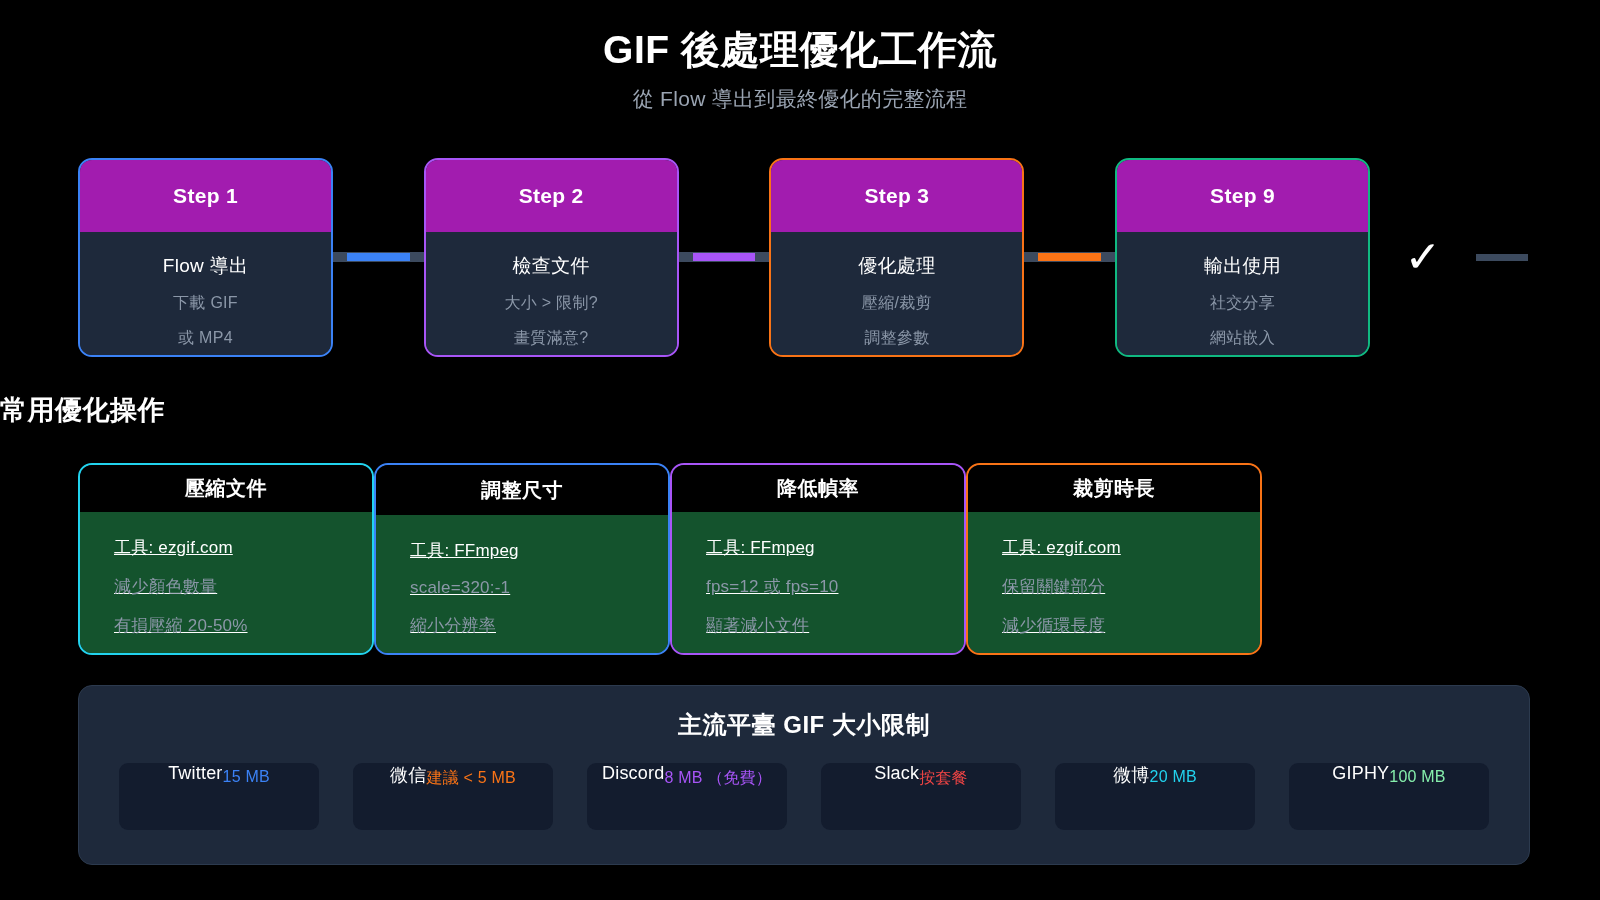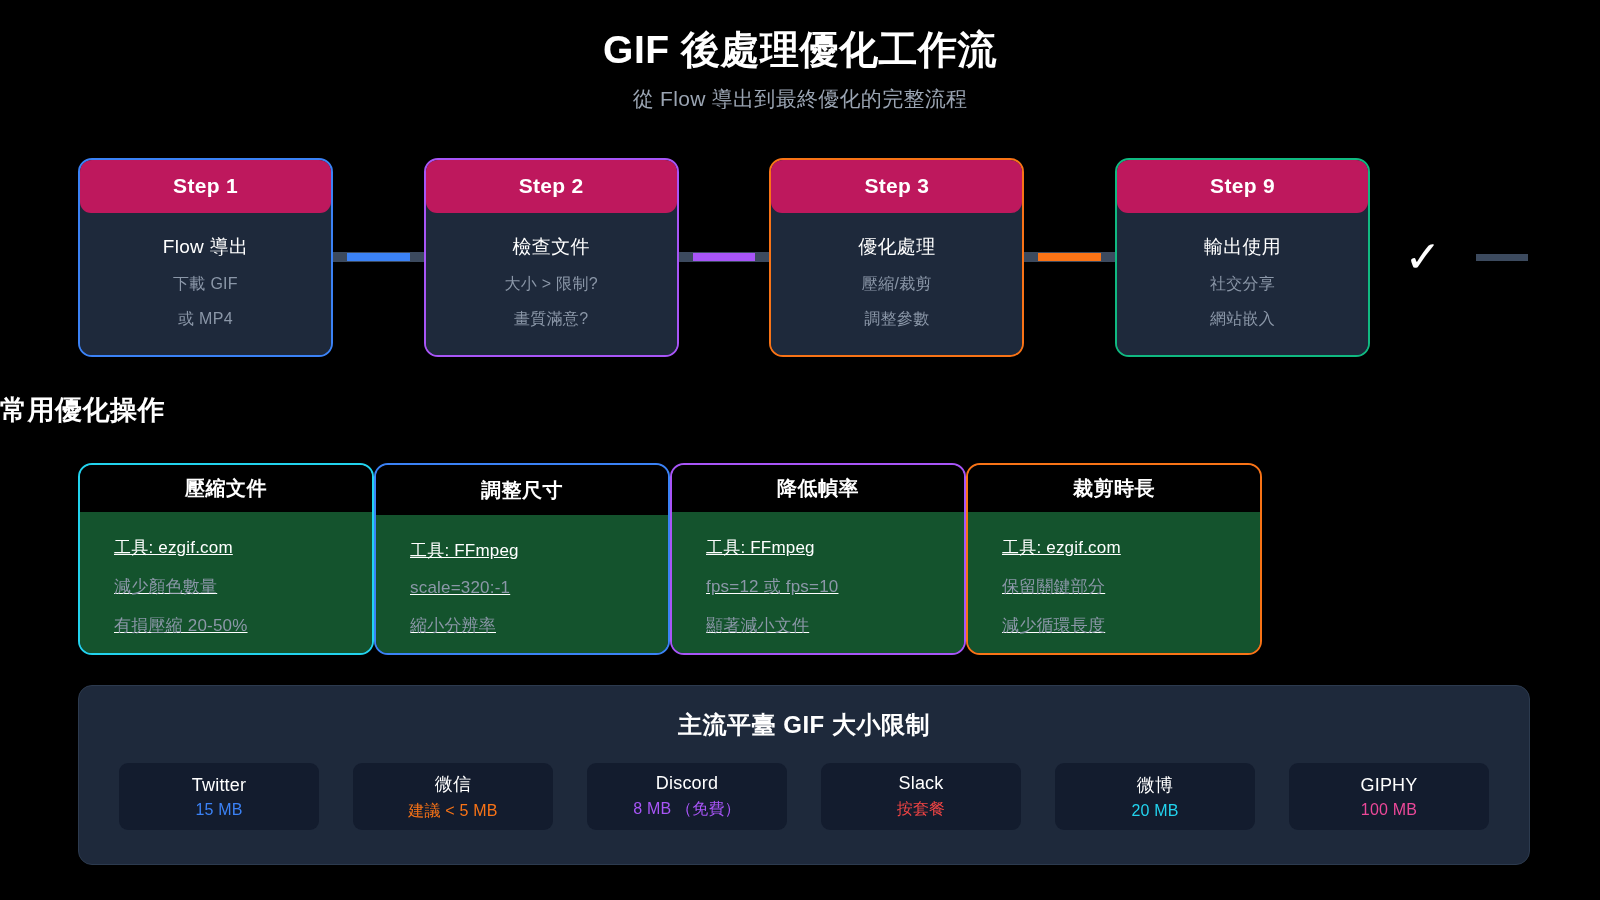--- a/index.html
+++ b/index.html
@@ -61,26 +61,25 @@
     height: 199px;
     border: 2.5px solid #3b82f6;
     border-radius: 14px;
     overflow: hidden;
     background: #1e293b;
     flex: 0 0 auto;
     display: flex;
     flex-direction: column;
   }
   .step-head {
-    height: 53px;
-    background: #be185d;
+    height: 72px;
+    background: #a21caf;
     display: flex;
     align-items: center;
     justify-content: center;
-    border-radius: 11px;
   }
   .step-head-text {
     font-size: 21px;
     font-weight: bold;
     color: #ffffff;
     letter-spacing: 0.3px;
   }
   .step-body {
     flex: 1;
     background: #1e293b;
@@ -227,22 +226,21 @@
     padding: 0 40px;
     display: flex;
     justify-content: space-between;
   }
   .chip {
     width: 200px;
     height: 67px;
     background: #131c2e;
     border-radius: 9px;
     display: flex;
-    flex-direction: column;
-    align-items: center;
+    flex-direction: row;
     justify-content: center;
   }
   .chip-name {
     font-size: 18px;
     color: #ffffff;
     font-weight: 400;
     letter-spacing: 0.2px;
   }
   .chip-limit {
     margin-top: 5px;
@@ -379,18 +377,18 @@
         <div class="chip">
           <div class="chip-name">Slack</div>
           <div class="chip-limit" style="color: #ef4444;">按套餐</div>
         </div>
         <div class="chip">
           <div class="chip-name">微博</div>
           <div class="chip-limit" style="color: rgb(34, 211, 238);">20 MB</div>
         </div>
         <div class="chip">
           <div class="chip-name">GIPHY</div>
-          <div class="chip-limit" style="color: #ec4899;">100 MB</div>
+          <div class="chip-limit" style="color: #86efac;">100 MB</div>
         </div>
       </div>
   </div>
 
 </div>
 
 </body></html>

